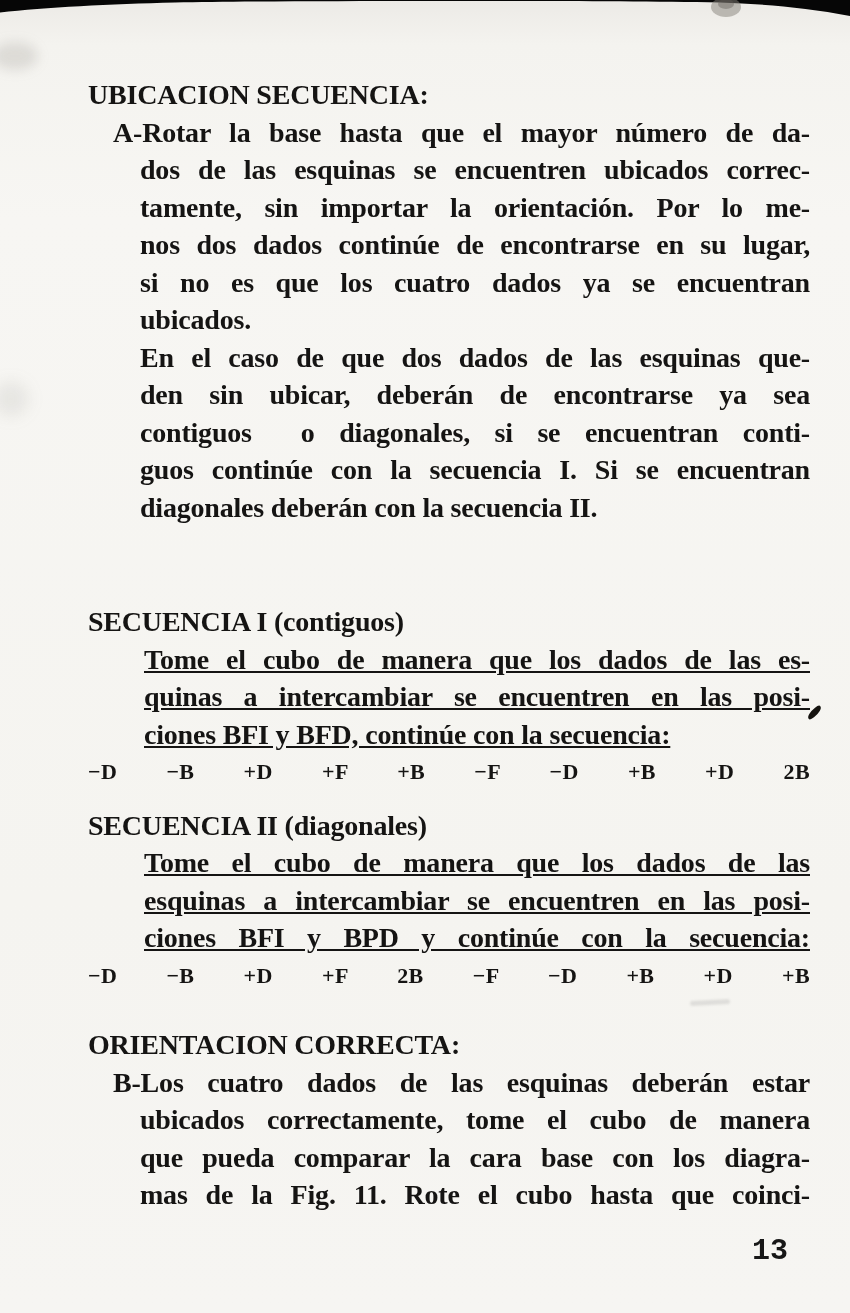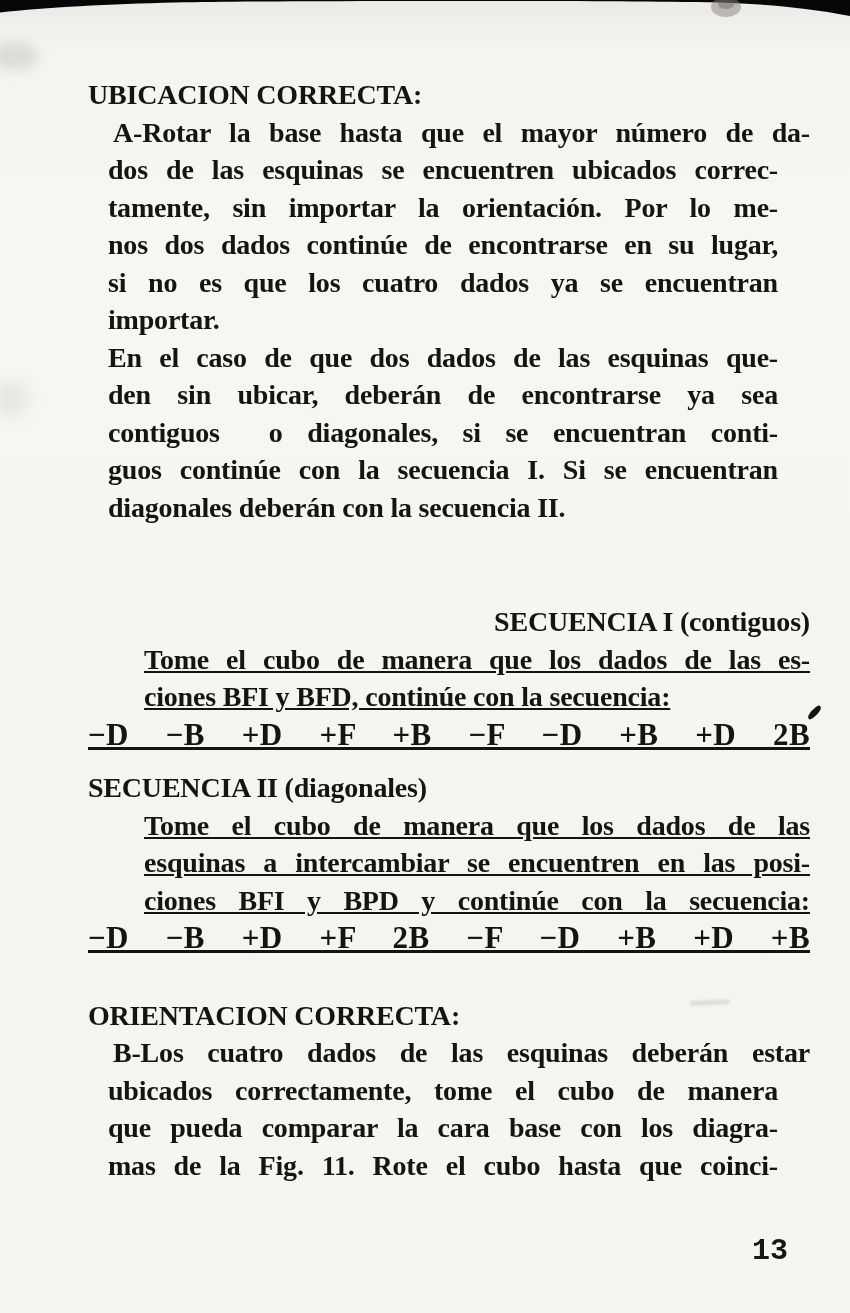--- a/index.html
+++ b/index.html
@@ -31,27 +31,27 @@
     position: absolute;
     left: 88px; top: 76px; width: 722px;
     font-size: 28px; font-weight: 700;
     line-height: 37.5px;
     letter-spacing: -0.2px;
   }
   .head { text-align: left; }
   .ln   { text-align: justify; text-align-last: justify; }
   .ln.nl{ text-align: left; text-align-last: auto; }
   .out  { margin-left: 25px; width: 697px; }  
-  .ind  { margin-left: 20px; width: 670px; }  
+  .ind  { margin-left: 52px; width: 670px; }  
   .ind2 { margin-left: 56px; width: 666px; text-decoration: underline; }  
-  .moves{ width: 722px; font-size: 31px; letter-spacing: 0.4px;
-          text-align: justify; text-align-last: justify; text-decoration: underline; }
-  .gap-big  { margin-top: 77px; text-align: right; }
+  .moves{ width: 722px; font-size: 22px; letter-spacing: 0.4px;
+          text-align: justify; text-align-last: justify; }
+  .gap-big  { margin-top: 77px; }
   .gap-med  { margin-top: 16px; }
-  .gap-med2 { margin-top: 40px; }
+  .gap-med2 { margin-top: 32px; }
   .page-number {
     position: absolute; left: 752px; top: 1234px;
     font-family: Liberation Mono, monospace;
     font-weight: 700; font-size: 30px; color: #171717;
   }
 </style>
 </head>
 <body>
 
 <div class="page">
@@ -62,43 +62,44 @@
     <ellipse cx="726" cy="4" rx="8" ry="5" fill="#5f5b55" opacity="0.4"></ellipse>
   </svg>
 
   <div class="edge-smudge smudge-1"></div>
   <div class="edge-smudge smudge-2"></div>
   <div class="ink-speck"></div>
   <div class="pencil-dash"></div>
 
   <div class="textcol">
 
-    <div class="head">UBICACION CORRECTA:</div>
+    <div class="head">UBICACION SECUENCIA:</div>
 
     <div>
       <div class="ln out">A-Rotar la base hasta que el mayor número de da-</div>
       <div class="ln ind">dos de las esquinas se encuentren ubicados correc-</div>
       <div class="ln ind">tamente, sin importar la orientación. Por lo me-</div>
       <div class="ln ind">nos dos dados continúe de encontrarse en su lugar,</div>
       <div class="ln ind">si no es que los cuatro dados ya se encuentran</div>
-      <div class="ln ind nl">importar.</div>
+      <div class="ln ind nl">ubicados.</div>
     </div>
 
     <div>
       <div class="ln ind">En el caso de que dos dados de las esquinas que-</div>
       <div class="ln ind">den sin ubicar, deberán de encontrarse ya sea</div>
       <div class="ln ind">contiguos&nbsp; o diagonales, si se encuentran conti-</div>
       <div class="ln ind">guos continúe con la secuencia I. Si se encuentran</div>
       <div class="ln ind nl">diagonales deberán con la secuencia II.</div>
     </div>
 
     <div class="head gap-big">SECUENCIA I (contiguos)</div>
 
     <div>
       <div class="ln ind2">Tome el cubo de manera que los dados de las es-</div>
+      <div class="ln ind2">quinas a intercambiar se encuentren en las posi-</div>
       <div class="ln ind2 nl">ciones BFI y BFD, continúe con la secuencia:</div>
       <div class="moves">−D −B +D +F +B −F −D +B +D 2B</div>
     </div>
 
     <div class="head gap-med">SECUENCIA II (diagonales)</div>
 
     <div>
       <div class="ln ind2">Tome el cubo de manera que los dados de las</div>
       <div class="ln ind2">esquinas a intercambiar se encuentren en las posi-</div>
       <div class="ln ind2">ciones BFI y BPD y continúe con la secuencia:</div>

